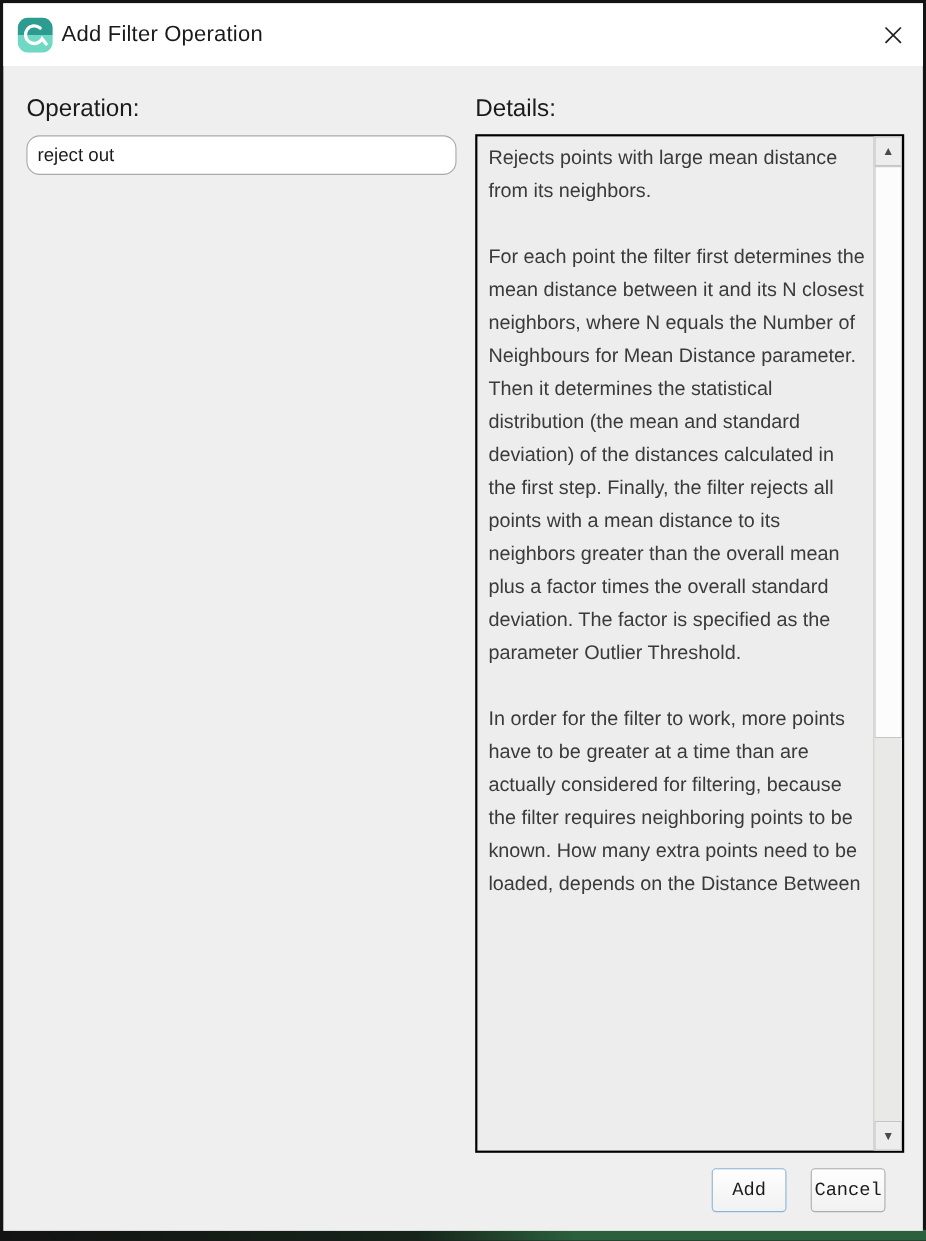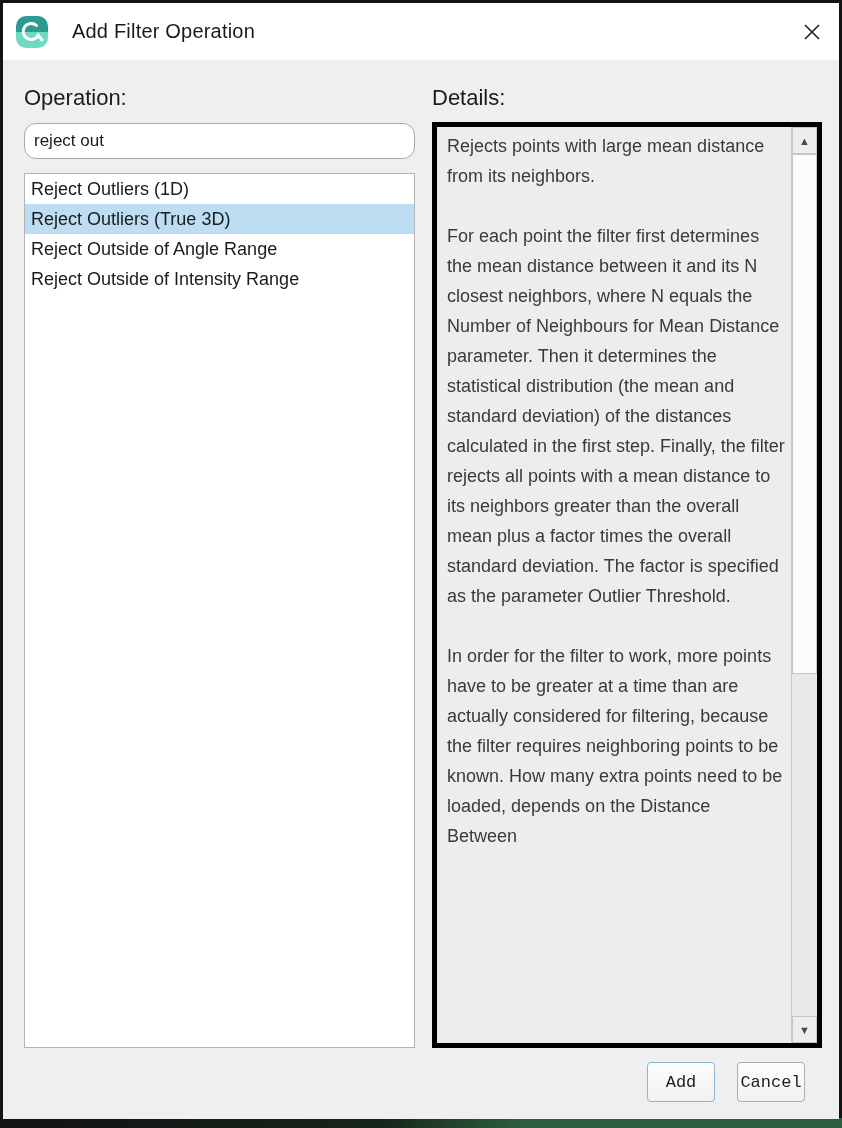--- a/index.html
+++ b/index.html
@@ -15,21 +15,21 @@
     background: linear-gradient(to right, #121212 0%, #16251a 45%, #2b5f3d 62%, #2b5f3d 100%);
   }
   .dialog {
     position: absolute; left: 3px; top: 3px; width: 836px; height: 1116px;
     background: #efefef;
   }
   
   .titlebar {
     position: absolute; left: 0; top: 0; right: 0; height: 57px;
     background: #ffffff;
-    display: flex; align-items: center; gap: 16px;
+    display: flex; align-items: center;
   }
   .app-icon { width: 32px; height: 32px; margin-left: 13px; flex: 0 0 auto; }
   .title-text {
     margin-left: 8px; font-size: 20px; color: #1a1a1a; letter-spacing: 0.2px;
   }
   .close-btn {
     position: absolute; right: 12px; top: 14px; width: 30px; height: 30px;
     display: flex; align-items: center; justify-content: center; cursor: pointer;
   }
   
@@ -51,21 +51,21 @@
     background: #ffffff; border: 1px solid #b4b4b4; overflow: hidden;
   }
   .list-item {
     height: 30px; line-height: 30px; font-size: 18px; color: #1b1b1b;
     padding: 0 6px; white-space: nowrap; cursor: default;
   }
   .list-item.selected { background: #bddef2; }
   
   .details-panel {
     position: absolute; left: 429px; top: 119px; width: 390px; height: 926px;
-    background: #ededed; border: 5px solid #000000;
+    background: #ededed; border: 2px solid #000000;
     display: flex; overflow: hidden;
   }
   .details-text {
     flex: 1 1 auto; padding: 4px 6px 0 10px; overflow: hidden;
     font-size: 18px; line-height: 30px; color: #3a3a3a;
   }
   .details-text p { margin: 0; }
   .details-text p + p { margin-top: 30px; }
   
   .scrollbar {
@@ -117,26 +117,20 @@
       <div class="close-btn">
         <svg width="22" height="22" viewBox="0 0 22 22">
           <line x1="4" y1="4" x2="18" y2="18" stroke="#1f1f1f" stroke-width="1.6"></line>
           <line x1="18" y1="4" x2="4" y2="18" stroke="#1f1f1f" stroke-width="1.6"></line>
         </svg>
       </div>
     </div>
 
     <div class="field-label" id="op-label">Operation:</div>
     <input class="search-input" type="text" value="reject out" style="">
-    <div class="listbox">
-        <div class="list-item">Reject Outliers (1D)</div>
-        <div class="list-item selected">Reject Outliers (True 3D)</div>
-        <div class="list-item">Reject Outside of Angle Range</div>
-        <div class="list-item">Reject Outside of Intensity Range</div>
-      </div>
 
     <div class="field-label" id="details-label">Details:</div>
     <div class="details-panel">
       <div class="details-text">
           <p>Rejects points with large mean distance from its neighbors.</p>
           <p>For each point the filter first determines the mean distance between it and its N closest neighbors, where N equals the Number of Neighbours for Mean Distance parameter. Then it determines the statistical distribution (the mean and standard deviation) of the distances calculated in the first step. Finally, the filter rejects all points with a mean distance to its neighbors greater than the overall mean plus a factor times the overall standard deviation. The factor is specified as the parameter Outlier Threshold.</p>
           <p>In order for the filter to work, more points have to be greater at a time than are actually considered for filtering, because the filter requires neighboring points to be known. How many extra points need to be loaded, depends on the Distance Between</p>
         </div>
       <div class="scrollbar">
         <div class="scroll-btn">▲</div>

